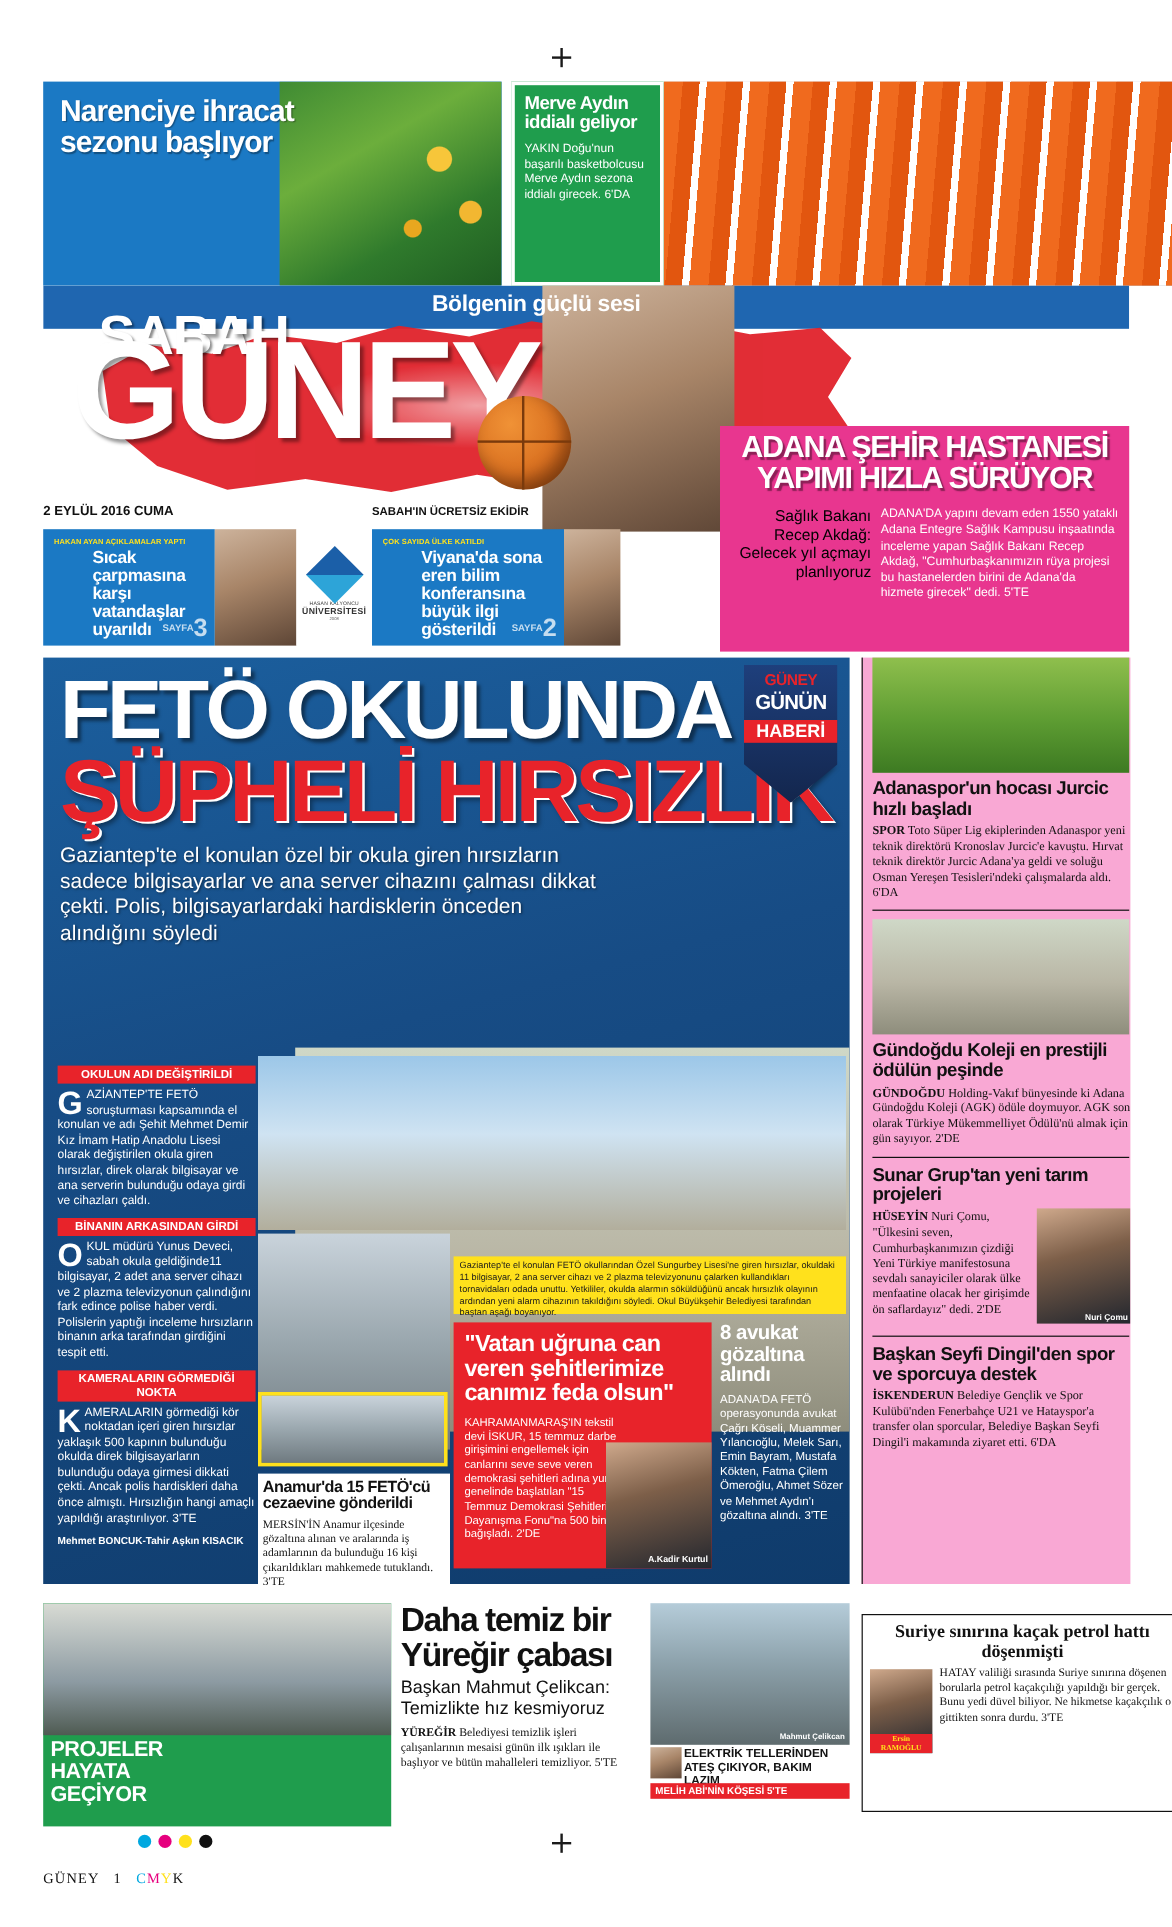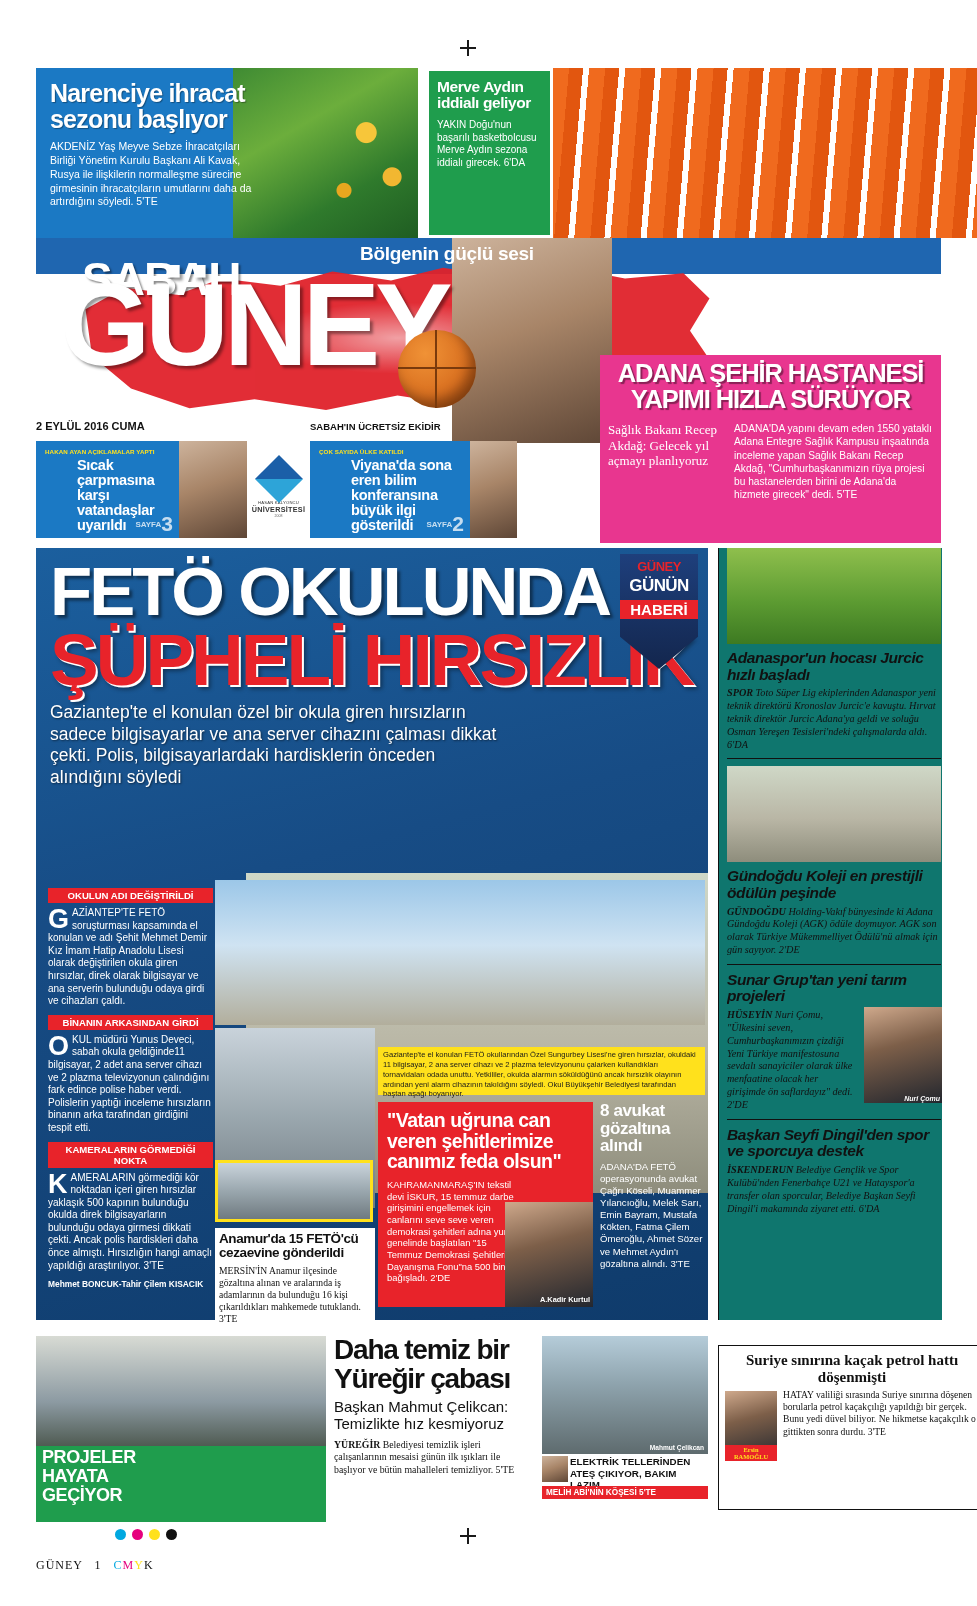--- a/index.html
+++ b/index.html
@@ -116,21 +116,21 @@
   #hospBox {
     position: absolute; left: 600px; top: 355px; width: 341px; height: 188px;
     background: #e8368f; z-index: 9; padding: 6px 8px 0 8px;
   }
   .hl-hosp {
     color: #fff; font-weight: bold; font-size: 25.5px; line-height: 1.0;
     letter-spacing: -1.1px; text-align: center;
     text-shadow: 2px 2px 1px rgba(0,0,0,.4);
   }
   .hosp-cols { display: flex; gap: 8px; margin-top: 10px; }
-  .hosp-left { width: 118px; color: #ffffff; font-size: 13px; line-height: 1.2; text-align: left; font-family: Liberation Serif, serif; }
+  .hosp-left { width: 118px; color: #000000; font-size: 13px; line-height: 1.2; text-align: right; }
   .hosp-right { flex: 1; color: #fff; font-size: 10.2px; line-height: 1.3; }
 
   
   #dateLine { position: absolute; left: 36px; top: 420px; font-size: 11px; font-weight: bold; color: #111; z-index: 10; }
   #freeLine { position: absolute; left: 310px; top: 421px; font-size: 9.5px; font-weight: bold; color: #111; z-index: 10; }
 
   
   .teaser { position: absolute; top: 441px; height: 97px; background: #1b79c4; padding: 7px 8px 0 9px; z-index: 10; }
   #teaser1 { left: 36px; width: 143px; }
   #teaser2 { left: 310px; width: 160px; }
@@ -236,21 +236,21 @@
   #avukatCol .h { color: #fff; font-weight: bold; font-size: 17px; line-height: 1.04; letter-spacing:-.4px;}
   #avukatCol .b { color: #fff; font-size: 9.6px; line-height: 1.26; margin-top: 6px; }
 
   
   #anamurPhoto { position: absolute; left: 215px; top: 1160px; width: 158px; height: 62px; z-index: 5; border: 3px solid #ffe11c;}
   #anamurBox { position: absolute; left: 215px; top: 1228px; width: 160px; z-index: 6; background:#fff; padding: 4px 4px 4px 4px; }
   #anamurBox .h { font-weight: bold; font-size: 13.5px; line-height: 1.06; color: #111; letter-spacing: -.4px; }
   #anamurBox .b { font-size: 9.6px; line-height: 1.25; color: #111; margin-top: 4px; font-family: "Liberation Serif", serif; }
 
   
-  #sidebar { position: absolute; left: 718px; top: 548px; width: 224px; height: 772px; background:#0f766e; border-left: 1px solid #111; padding-left: 8px; font-style: italic;}
+  #sidebar { position: absolute; left: 718px; top: 548px; width: 224px; height: 772px; background:#f9a8d4; border-left: 1px solid #111; padding-left: 8px;}
   .sb-photo { width: 214px; height: 96px; margin-bottom: 6px; }
   .sb-h { font-weight: bold; font-size: 15.5px; line-height: 1.07; color: #111; letter-spacing: -.4px; }
   .sb-b { font-size: 10.2px; line-height: 1.26; color: #111; margin-top: 4px; font-family: "Liberation Serif", serif; }
   .sb-b b { font-family: "Liberation Serif", serif; }
   .sb-rule { border-top: 1px solid #111; margin: 7px 0 7px 0; width: 214px; }
   .sb-wrap { overflow: hidden; }
   .sb-portrait { float: right; width: 78px; height: 96px; margin: 2px 0 3px 6px; position: relative; }
   .sb-portrait .cap { position: absolute; bottom: 1px; right: 2px; color: #fff; font-size: 7px; font-weight: bold; }
 
   
@@ -293,21 +293,20 @@
 
   <div class="regmark" style="left:460px; top:40px;"></div>
   <div class="regmark" style="left:460px; top:1528px;"></div>
 
   <div id="topRow">
 
     <div id="blueBox">
       <div class="bphoto photo ph-citrus"></div>
       <div class="btext">
         <div class="hl-narenciye">Narenciye ihracat sezonu başlıyor</div>
-        <div class="bd-narenciye">AKDENİZ Yaş Meyve Sebze İhracatçıları Birliği Yönetim Kurulu Başkanı Ali Kavak, Rusya ile ilişkilerin normalleşme sürecine girmesinin ihracatçıların umutlarını daha da artırdığını söyledi. 5'TE</div>
       </div>
     </div>
 
     <div id="greenBox">
       <div class="hl-merve">Merve Aydın iddialı geliyor</div>
       <div class="bd-merve">YAKIN Doğu'nun başarılı basketbolcusu Merve Aydın sezona iddialı girecek. 6'DA</div>
     </div>
 
     <div id="topPhoto" class="photo ph-worker"></div>
   </div>
@@ -373,21 +372,21 @@
   <div id="mainLeftCol">
     <div class="redbar">OKULUN ADI DEĞİŞTİRİLDİ</div>
     <div class="mtext"><span class="dropcap">G</span><span>AZİANTEP'TE FETÖ soruşturması kapsamında el konulan ve adı Şehit Mehmet Demir Kız İmam Hatip Anadolu Lisesi olarak değiştirilen okula giren hırsızlar, direk olarak bilgisayar ve ana serverin bulunduğu odaya girdi ve cihazları çaldı.</span></div>
 
     <div class="redbar">BİNANIN ARKASINDAN GİRDİ</div>
     <div class="mtext"><span class="dropcap">O</span><span>KUL müdürü Yunus Deveci, sabah okula geldiğinde11 bilgisayar, 2 adet ana server cihazı ve 2 plazma televizyonun çalındığını fark edince polise haber verdi. Polislerin yaptığı inceleme hırsızların binanın arka tarafından girdiğini tespit etti.</span></div>
 
     <div class="redbar">KAMERALARIN GÖRMEDİĞİ NOKTA</div>
     <div class="mtext"><span class="dropcap">K</span><span>AMERALARIN görmediği kör noktadan içeri giren hırsızlar yaklaşık 500 kapının bulunduğu okulda direk bilgisayarların bulunduğu odaya girmesi dikkati çekti. Ancak polis hardiskleri daha önce almıştı. Hırsızlığın hangi amaçlı yapıldığı araştırılıyor. 3'TE</span></div>
 
-    <div class="byline">Mehmet BONCUK-Tahir Çilem KISACIK</div>
+    <div class="byline">Mehmet BONCUK-Tahir Aşkın KISACIK</div>
   </div>
 
   <div id="yellowText">Gaziantep'te el konulan FETÖ okullarından Özel Sungurbey Lisesi'ne giren hırsızlar, okuldaki 11 bilgisayar, 2 ana server cihazı ve 2 plazma televizyonunu çalarken kullandıkları tornavidaları odada unuttu. Yetkililer, okulda alarmın söküldüğünü ancak hırsızlık olayının ardından yeni alarm cihazının takıldığını söyledi. Okul Büyükşehir Belediyesi tarafından baştan aşağı boyanıyor.</div>
 
   <div id="quoteBox">
     <div class="q">"Vatan uğruna can veren şehitlerimize canımız feda olsun"</div>
     <div class="qb">KAHRAMANMARAŞ'IN tekstil devi İSKUR, 15 temmuz darbe girişimini engellemek için canlarını seve seve veren demokrasi şehitleri adına yurt genelinde başlatılan "15 Temmuz Demokrasi Şehitleri Dayanışma Fonu"na 500 bin lira bağışladı. 2'DE</div>
     <div id="quotePortrait" class="photo ph-suit"></div>
     <div id="quoteCaption">A.Kadir Kurtul</div>
   </div>

